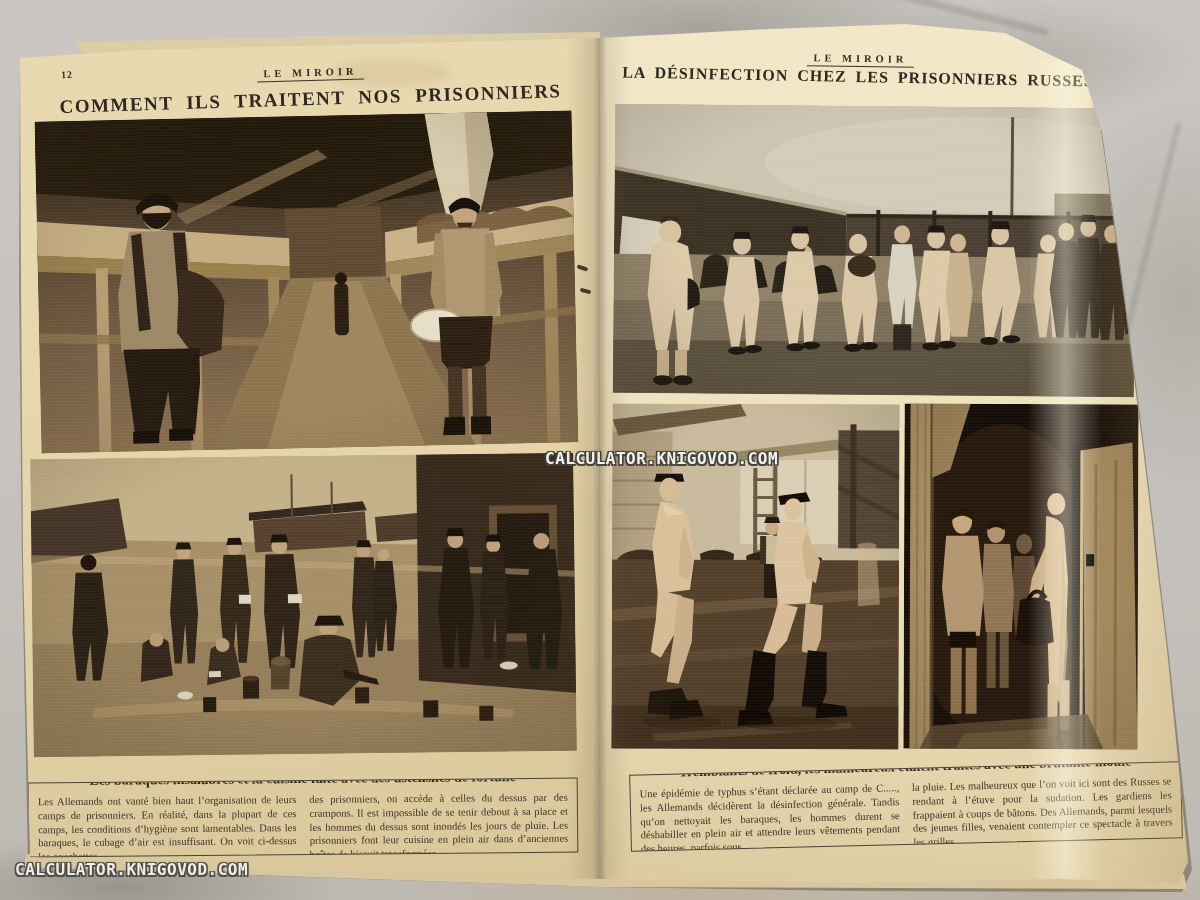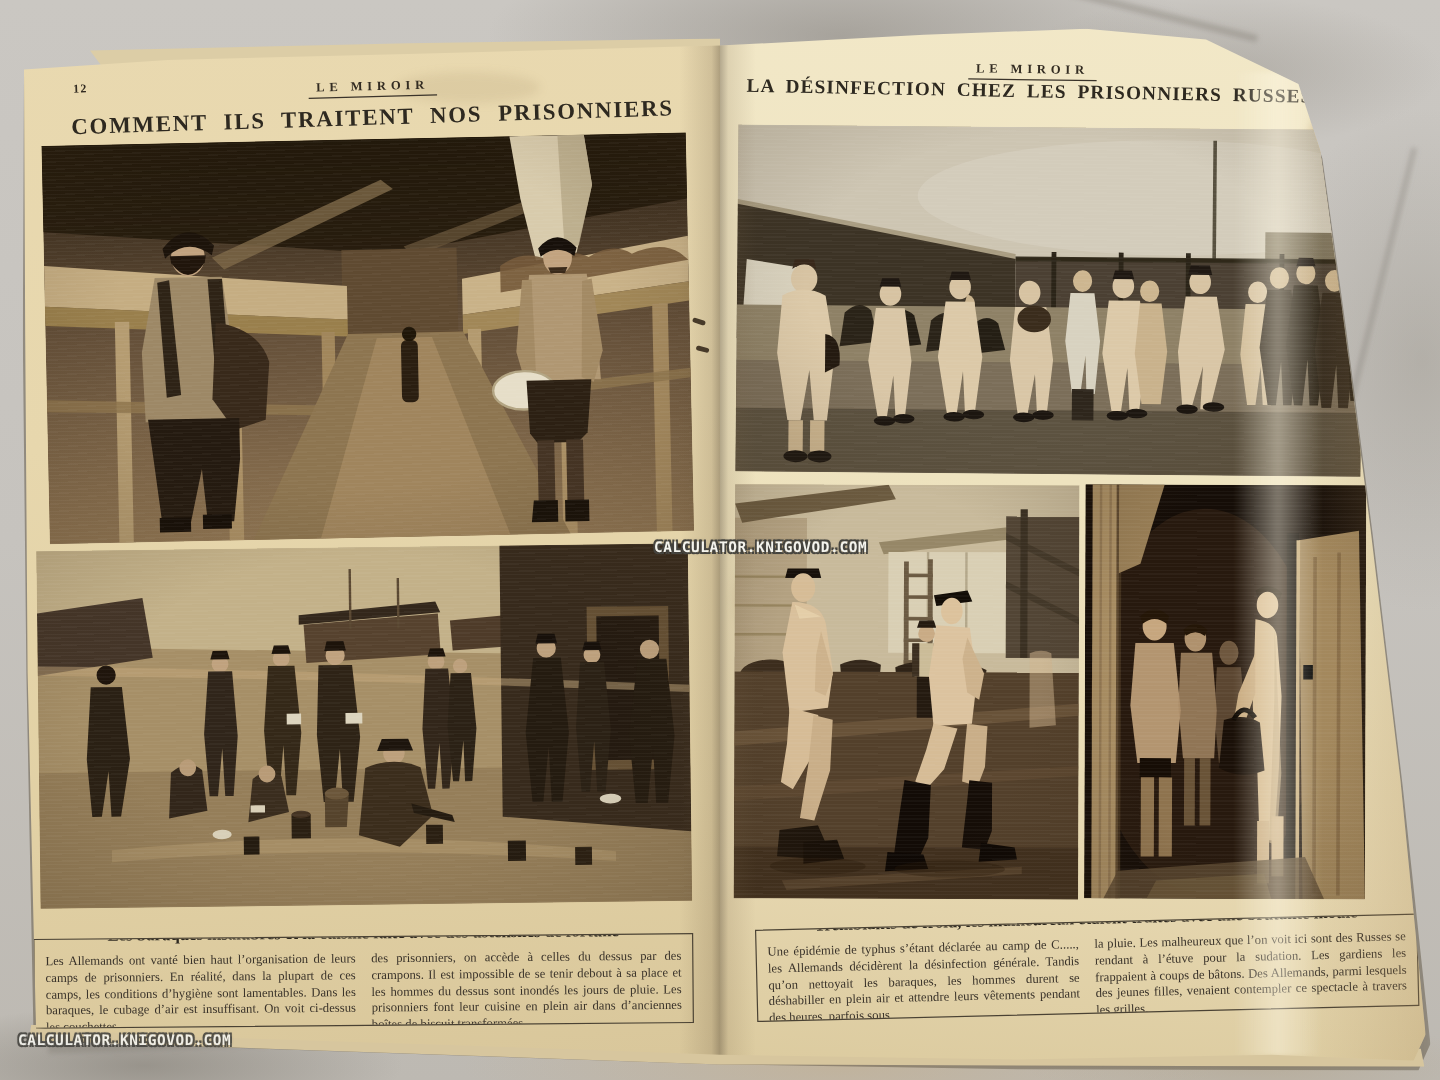--- a/index.html
+++ b/index.html
@@ -59,21 +59,21 @@
                radial-gradient(ellipse at 50% 45%,transparent 55%,rgba(60,44,24,.18) 100%);}
   .textblock{position:absolute;}
   .textbox{position:relative;border:1.5px solid #4a4234;padding:12px 9px 6px;height:100%;
     box-sizing:border-box;display:flex;gap:13px;overflow:hidden;}
   .bodycol{flex:1;font-size:10.6px;line-height:13.8px;text-align:justify;color:#3a332a;}
   .caption{position:absolute;top:-10px;left:6px;right:6px;display:flex;align-items:center;gap:9px;}
   .caption .rule{flex:1;height:2px;background:#3a332a;min-width:12px;}
   .caption .cap-text{font-weight:bold;font-size:14px;white-space:nowrap;color:#2e2920;}
   
   .watermark{position:absolute;font-family:"DejaVu Sans Mono", monospace;font-weight:bold;
-    font-size:12px;letter-spacing:.5px;color:#f4f4ee;
+    font-size:16px;letter-spacing:.5px;color:#f4f4ee;
     text-shadow:-1.5px -1.5px 0 #45443f,1.5px -1.5px 0 #45443f,-1.5px 1.5px 0 #45443f,
       1.5px 1.5px 0 #45443f,0 0 3px rgba(40,40,38,.6);}
 </style>
 </head>
 <body>
 
 <div class="scene">
 
   <div class="marble">
     <div class="vein" style="left:890px;top:10px;width:160px;height:6px;transform:rotate(14deg);"></div>

